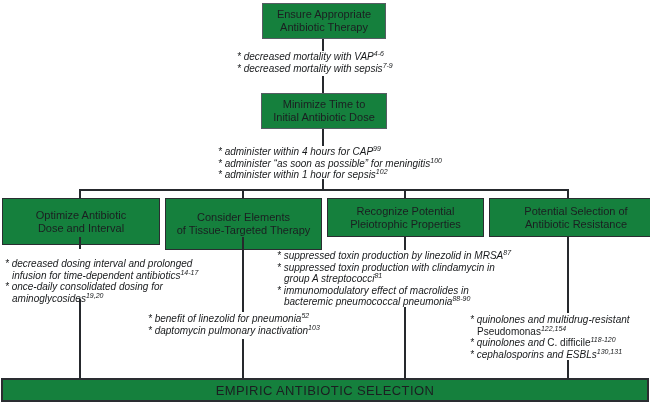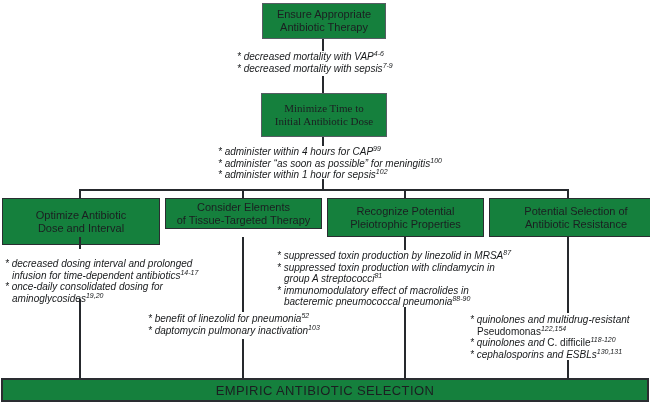--- a/index.html
+++ b/index.html
@@ -39,40 +39,40 @@
   <div class="vline" style="left:322px;top:39px;height:12px;"></div>
   <div class="vline" style="left:322px;top:76px;height:17px;"></div>
   <div class="vline" style="left:322px;top:129px;height:17px;"></div>
   <div class="vline" style="left:322px;top:179px;height:12px;"></div>
 
   <div class="note" style="left:237px;top:51px;">
     <div class="nl"><span>* decreased mortality with VAP</span><sup>4-6</sup></div>
     <div class="nl"><span>* decreased mortality with sepsis</span><sup>7-9</sup></div>
   </div>
 
-  <div class="fbox gray" style="left:261px;top:93px;width:126px;height:44px;font-family:Liberation Serif, serif;">
+  <div class="fbox gray" style="left:261px;top:93px;width:126px;height:36px;">
     <div><span>Minimize Time to</span><br><span>Initial Antibiotic Dose</span></div>
   </div>
 
   <div class="note" style="left:218px;top:146px;">
     <div class="nl"><span>* administer within 4 hours for CAP</span><sup>99</sup></div>
     <div class="nl"><span>* administer “as soon as possible” for meningitis</span><sup>100</sup></div>
     <div class="nl"><span>* administer within 1 hour for sepsis</span><sup>102</sup></div>
   </div>
 
   <div class="hline" style="left:79px;top:189px;width:490px;"></div>
   <div class="vline" style="left:79px;top:189px;height:9px;"></div>
   <div class="vline" style="left:242px;top:189px;height:9px;"></div>
   <div class="vline" style="left:404px;top:189px;height:9px;"></div>
   <div class="vline" style="left:567px;top:189px;height:9px;"></div>
 
   <div class="fbox" style="left:2px;top:198px;width:158px;height:47px;">
     <div><span>Optimize Antibiotic</span><br><span>Dose and Interval</span></div>
   </div>
-  <div class="fbox" style="left:165px;top:198px;width:157px;height:31px;">
+  <div class="fbox" style="left:165px;top:198px;width:157px;height:52px;">
     <div><span>Consider Elements</span><br><span>of Tissue-Targeted Therapy</span></div>
   </div>
   <div class="fbox" style="left:327px;top:198px;width:157px;height:39px;">
     <div><span>Recognize Potential</span><br><span>Pleiotrophic Properties</span></div>
   </div>
   <div class="fbox" style="left:489px;top:198px;width:174px;height:39px;">
     <div><span>Potential Selection of</span><br><span>Antibiotic Resistance</span></div>
   </div>
 
   <div class="vline" style="left:79px;top:237px;height:12px;"></div>

